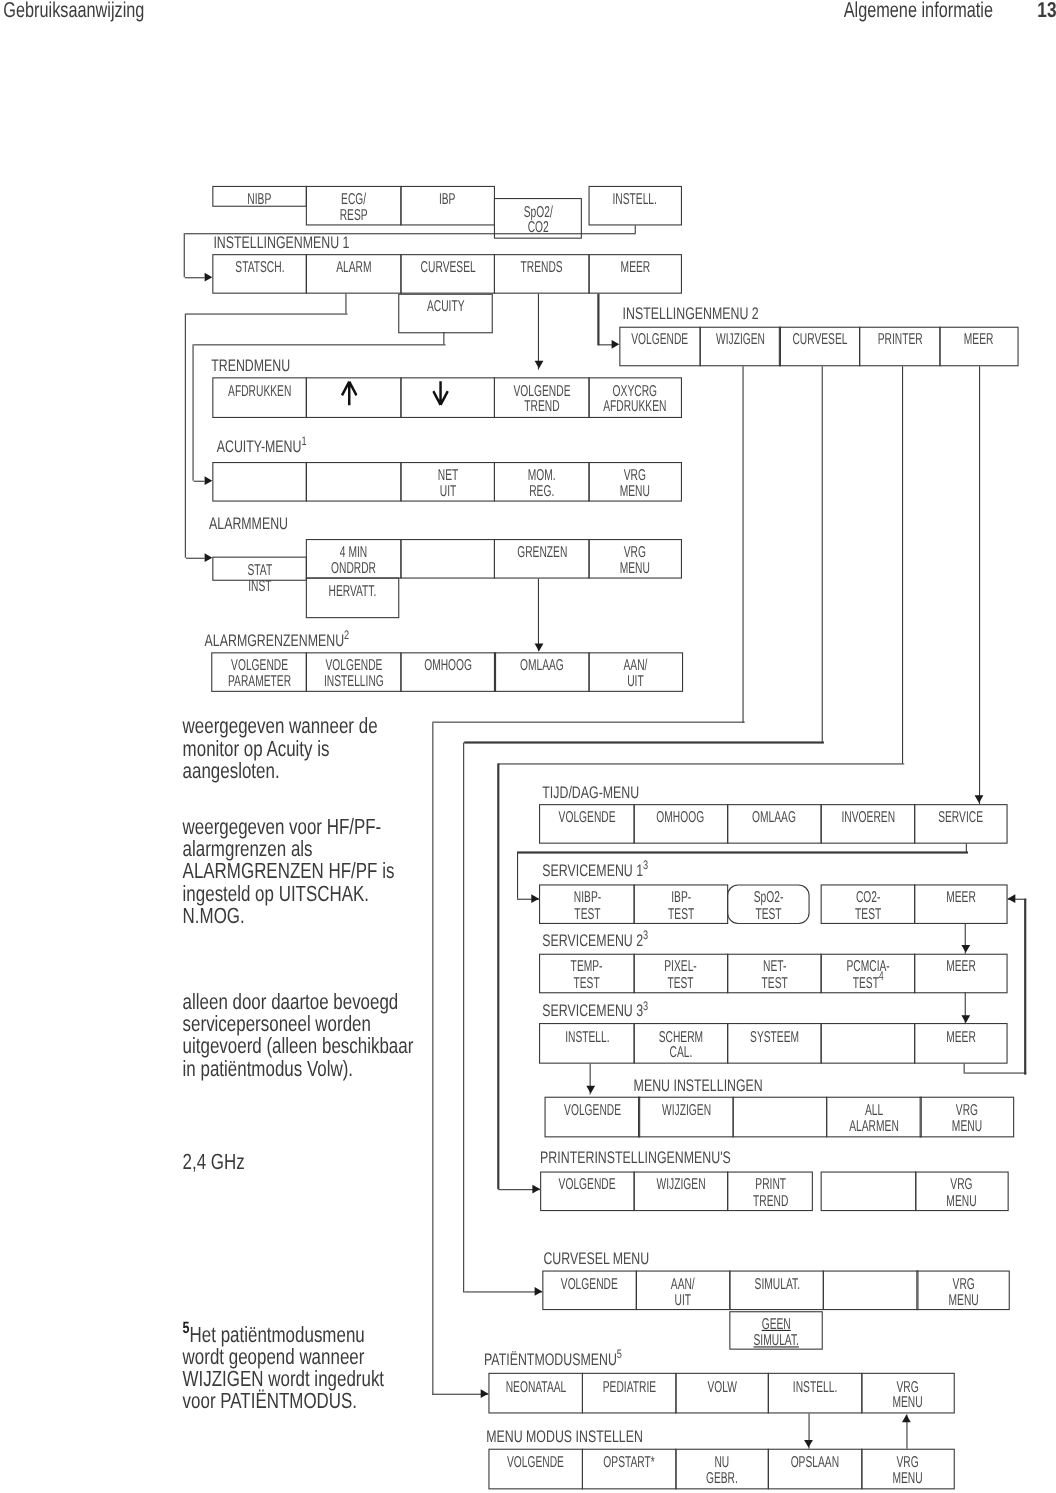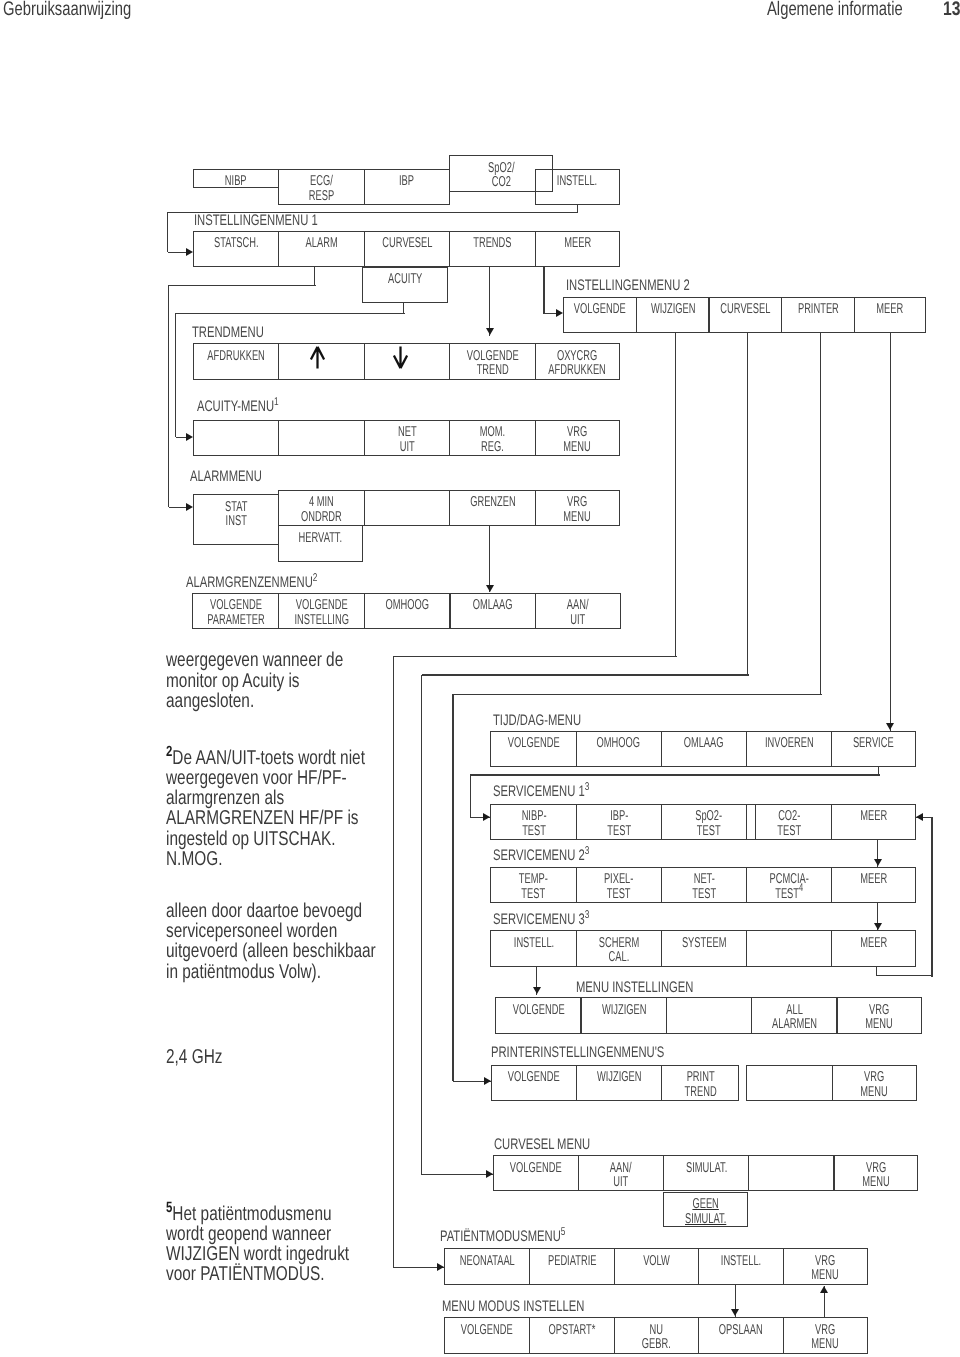--- a/index.html
+++ b/index.html
@@ -67,21 +67,21 @@
   <div id="diagram">
       <div class="cell" style="left: 192.8px; top: 168.6px; width: 86.69px; height: 19px;">
         <span>NIBP</span>
       </div>
       <div class="cell" style="left: 278.24px; top: 168.6px; width: 86.69px; height: 36.6px;">
         <span>ECG/<br>RESP</span>
       </div>
       <div class="cell" style="left: 363.68px; top: 168.6px; width: 86.69px; height: 36.6px;">
         <span>IBP</span>
       </div>
-      <div class="cell" style="left: 449.12px; top: 155px; width: 104px; height: 36.6px;">
+      <div class="cell" style="left: 449.12px; top: 180px; width: 80px; height: 36.6px;">
         <span>SpO2/<br>CO2</span>
       </div>
       <div class="cell" style="left: 534.56px; top: 168.6px; width: 85.44px; height: 36.6px;">
         <span>INSTELL.</span>
       </div>
       <div class="cap" style="left: 194.4px; top: 212.4px;"><i>INSTELLINGENMENU 1</i></div>
       <div class="cell" style="left: 192.8px; top: 230.6px; width: 86.69px; height: 36.6px;">
         <span>STATSCH.</span>
       </div>
       <div class="cell" style="left: 278.24px; top: 230.6px; width: 86.69px; height: 36.6px;">
@@ -149,21 +149,21 @@
       <div class="cell" style="left: 363.68px; top: 419.8px; width: 86.69px; height: 36.6px;">
         <span>NET<br>UIT</span>
       </div>
       <div class="cell" style="left: 449.12px; top: 419.8px; width: 86.69px; height: 36.6px;">
         <span>MOM.<br>REG.</span>
       </div>
       <div class="cell" style="left: 534.56px; top: 419.8px; width: 85.44px; height: 36.6px;">
         <span>VRG<br>MENU</span>
       </div>
       <div class="cap" style="left: 190px; top: 467.8px;"><i>ALARMMENU</i></div>
-      <div class="cell" style="left: 192.8px; top: 494px; width: 86.69px; height: 51px; justify-content: center;">
+      <div class="cell" style="left: 192.8px; top: 506px; width: 86.69px; height: 22px; justify-content: center;">
         <span>STAT<br>INST</span>
       </div>
       <div class="cell" style="left: 278.24px; top: 489.9px; width: 86.69px; height: 36.6px;">
         <span>4 MIN<br>ONDRDR</span>
       </div>
       <div class="cell" style="left: 363.68px; top: 489.9px; width: 86.69px; height: 36.6px;">
         <span></span>
       </div>
       <div class="cell" style="left: 449.12px; top: 489.9px; width: 86.69px; height: 36.6px;">
         <span>GRENZEN</span>
@@ -206,21 +206,21 @@
       <div class="cell" style="left: 831.12px; top: 730.5px; width: 85.18px; height: 36.6px;">
         <span>SERVICE</span>
       </div>
       <div class="cap" style="left: 492.7px; top: 783.2px;"><i>SERVICEMENU 1<sup>3</sup></i></div>
       <div class="cell" style="left: 490.4px; top: 803.6px; width: 86.43px; height: 36.6px;">
         <span>NIBP-<br>TEST</span>
       </div>
       <div class="cell" style="left: 575.58px; top: 803.6px; width: 86.43px; height: 36.6px;">
         <span>IBP-<br>TEST</span>
       </div>
-      <div class="cell" style="left: 660.76px; top: 803.6px; width: 95px; height: 36.6px;">
+      <div class="cell" style="left: 660.76px; top: 803.6px; width: 75px; height: 36.6px; border-radius: 10px;">
         <span>SpO2-<br>TEST</span>
       </div>
       <div class="cell" style="left: 745.94px; top: 803.6px; width: 86.43px; height: 36.6px;">
         <span>CO2-<br>TEST</span>
       </div>
       <div class="cell" style="left: 831.12px; top: 803.6px; width: 85.18px; height: 36.6px;">
         <span>MEER</span>
       </div>
       <div class="cap" style="left: 492.7px; top: 847.1px;"><i>SERVICEMENU 2<sup>3</sup></i></div>
       <div class="cell" style="left: 490.4px; top: 866.8px; width: 86.43px; height: 36.6px;">
@@ -397,21 +397,20 @@
       <div class="vl" style="left: 823.9px; top: 1285.6px; height: 31.8px;"></div>
       <div class="ar ar-u" style="left: 820.4px; top: 1285.6px;"></div>
     </div>
   <div id="footnotes">
       <div class="fn" style="left: 166.2px; top: 650.2px; width: 230px;">
         <div><i>weergegeven wanneer de</i></div>
         <div><i>monitor op Acuity is</i></div>
         <div><i>aangesloten.</i></div>
       </div>
       <div class="fn" style="left: 166.2px; top: 741.6px; width: 230px;">
-        <div><i><b style="font-size: 0.74em; vertical-align: super;">2</b>De AAN/UIT-toets wordt niet</i></div>
         <div><i>weergegeven voor HF/PF-</i></div>
         <div><i>alarmgrenzen als</i></div>
         <div><i>ALARMGRENZEN HF/PF is</i></div>
         <div><i>ingesteld op UITSCHAK.</i></div>
         <div><i>N.MOG.</i></div>
       </div>
       <div class="fn" style="left: 166.2px; top: 900.6px; width: 230px;">
         <div><i>alleen door daartoe bevoegd</i></div>
         <div><i>servicepersoneel worden</i></div>
         <div><i>uitgevoerd (alleen beschikbaar</i></div>

